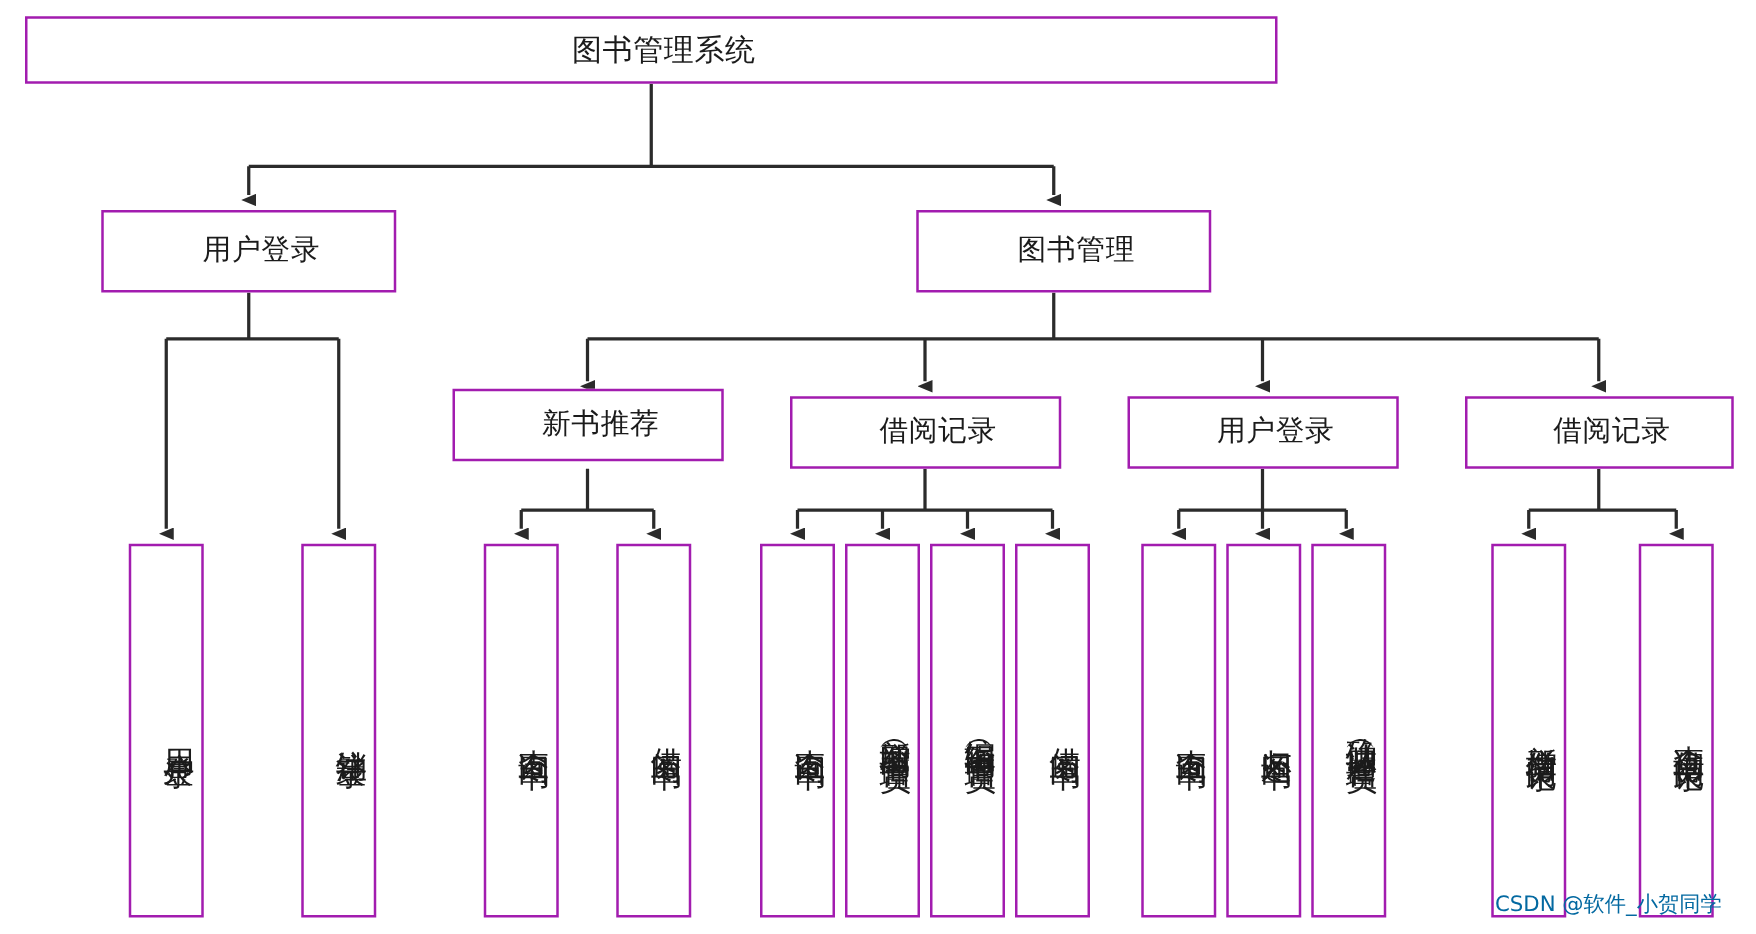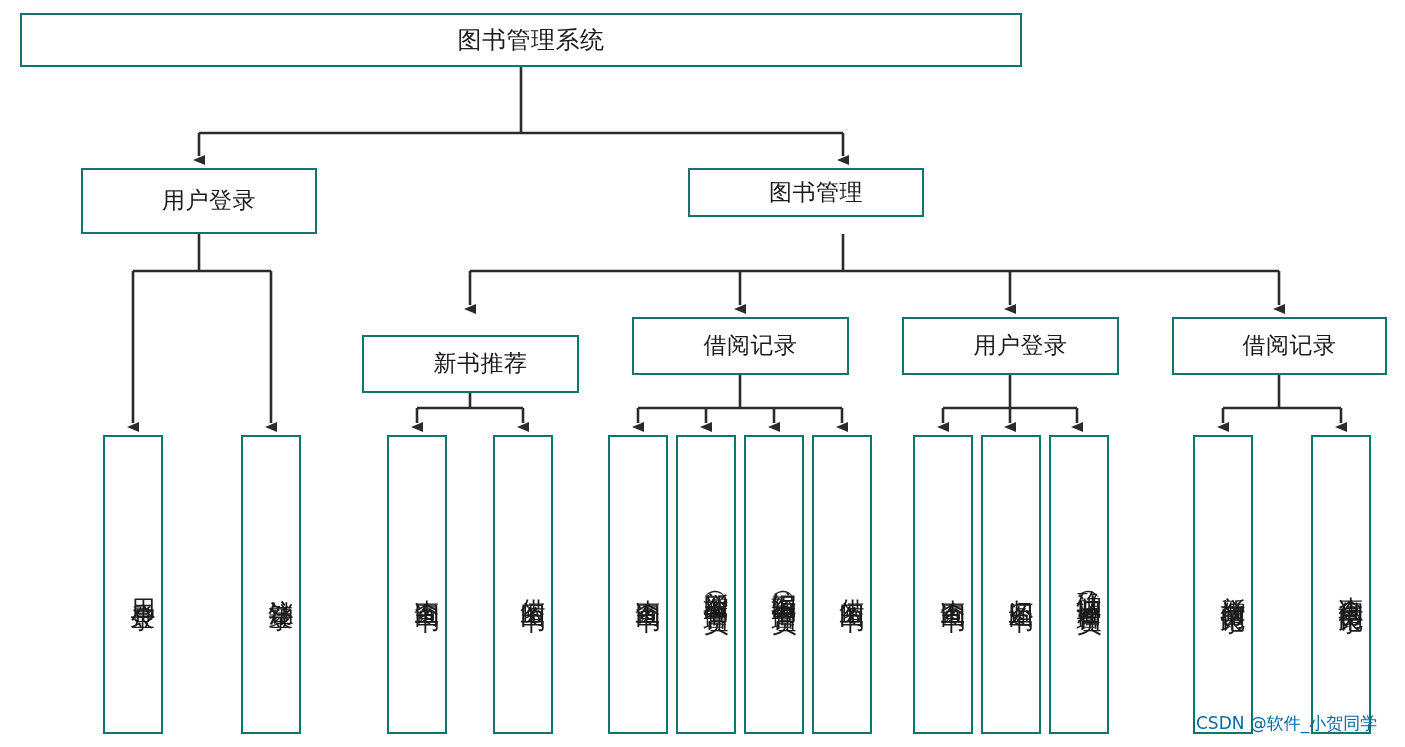--- a/index.html
+++ b/index.html
@@ -22,21 +22,21 @@
     left: 0;
     top: 0;
     width: 1405px;
     height: 747px;
     pointer-events: none;
   }
   .node {
     position: absolute;
     box-sizing: border-box;
     background: #ffffff;
-    border: 2px solid #0f766e;
+    border: 2px solid #a21caf;
     display: flex;
     align-items: center;
     justify-content: center;
     color: #1b1b1b;
     z-index: 2;
     padding-left: 20px;
   }
   .node-label {
     display: block;
     text-align: center;
@@ -129,25 +129,25 @@
     </g>
   </svg>
 
   <div class="node horiz root" style="left:20px; top:13px; width:1002px; height:54px;">
     <span class="node-label">图书管理系统</span>
   </div>
 
   <div class="node horiz" style="left:81px; top:168px; width:236px; height:66px;">
     <span class="node-label">用户登录</span>
   </div>
-  <div class="node horiz" style="left:688px; top:168px; width:236px; height:49px;">
+  <div class="node horiz" style="left:733px; top:168px; width:236px; height:66px;">
     <span class="node-label">图书管理</span>
   </div>
 
-  <div class="node horiz" style="left:362px; top:335px; width:217px; height:58px;">
+  <div class="node horiz" style="left:362px; top:311px; width:217px; height:58px;">
     <span class="node-label">新书推荐</span>
   </div>
   <div class="node horiz" style="left:632px; top:317px; width:217px; height:58px;">
     <span class="node-label">借阅记录</span>
   </div>
   <div class="node horiz" style="left:902px; top:317px; width:217px; height:58px;">
     <span class="node-label">用户登录</span>
   </div>
   <div class="node horiz" style="left:1172px; top:317px; width:215px; height:58px;">
     <span class="node-label">借阅记录</span>

